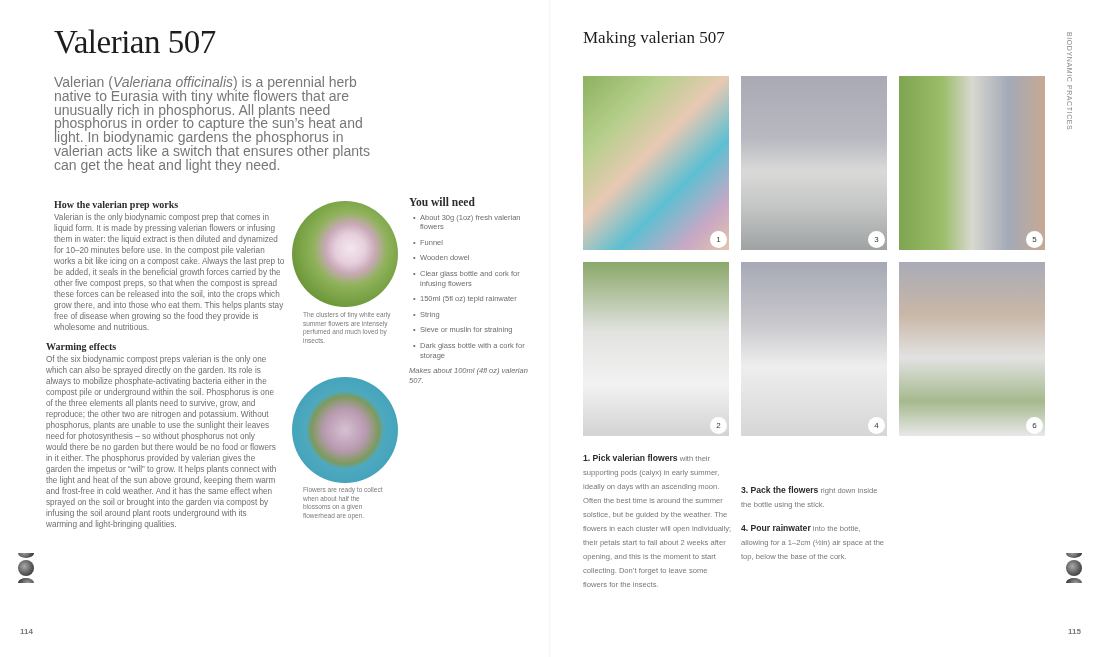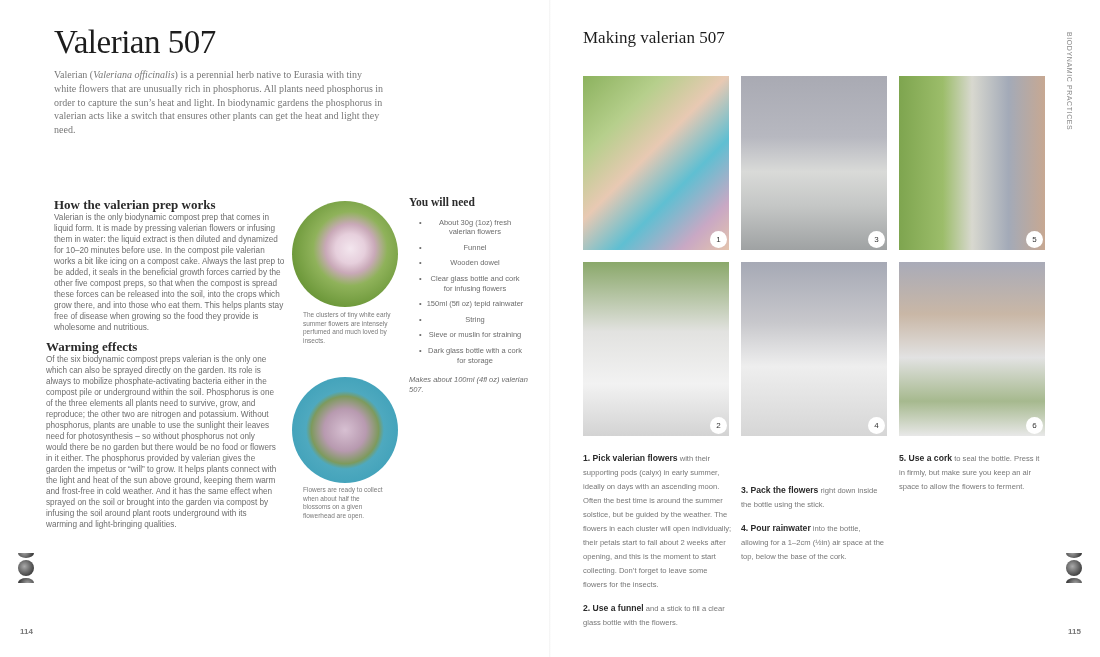--- a/index.html
+++ b/index.html
@@ -1,29 +1,29 @@
 <!DOCTYPE html>
 <html><head>
 <meta charset="utf-8">
 <style>
   html,body{margin:0;padding:0;background:#fff;}
   body{width:1100px;height:657px;position:relative;overflow:hidden;font-family:"Liberation Sans",sans-serif;color:#666;}
   .spread{position:absolute;inset:0;}
   .gutter{position:absolute;left:549px;top:0;width:2px;height:657px;background:linear-gradient(90deg,#f2f2f2,#fff);}
   h1.title{position:absolute;left:54px;top:24px;margin:0;font-weight:normal;font-size:33px;letter-spacing:-0.5px;font-family:"Liberation Serif",serif;color:#1d1d1d;}
-  .intro{position:absolute;left:54px;top:68px;width:330px;font-size:10px;line-height:13.8px;color:#777;font-family:Liberation Serif, serif;}
+  .intro{position:absolute;left:54px;top:76px;width:330px;font-size:14px;line-height:13.8px;color:#777;}
   .intro i{font-style:italic;}
   .col{position:absolute;font-size:8.2px;line-height:11px;color:#6d6d6d;}
-  .col h2{margin:0 0 1px 0;font-weight:bold;font-size:13px;line-height:13px;font-family:"Liberation Serif",serif;color:#2b2b2b;}
+  .col h2{margin:0 0 1px 0;font-weight:bold;font-size:10px;line-height:13px;font-family:"Liberation Serif",serif;color:#2b2b2b;}
   .col p{margin:0;}
   .circle{position:absolute;border-radius:50%;overflow:hidden;}
   .caption{position:absolute;font-size:6.5px;line-height:8.6px;color:#7a7a7a;}
   .need{position:absolute;left:409px;top:198px;width:125px;font-size:7.5px;line-height:9.6px;color:#6d6d6d;}
   .need h2{margin:0 0 5px 0;font-weight:bold;font-size:11.5px;font-family:Liberation Serif, serif;color:#2b2b2b;}
-  .need ul{margin:10px;padding:0;list-style:none;text-align:center;}
+  .need ul{margin:4px;padding:0;list-style:none;}
   .need li{position:relative;padding-left:7px;margin-bottom:6px;}
   .need li:before{content:"•";position:absolute;left:0;top:0;}
   .need .makes{font-style:italic;margin-top:0px;}
   .moons{position:absolute;width:18px;display:flex;flex-direction:column;align-items:center;gap:2px;}
   .moon{width:16px;height:16px;border-radius:50%;background:radial-gradient(circle at 40% 40%,#aaa,#444 70%,#222);}
   .moon.c1{clip-path:polygon(0 50%,100% 50%,100% 100%,0 100%);height:10px;}
   .folio{position:absolute;font-size:8px;color:#777;font-weight:bold;}
   h1.h2title{position:absolute;left:583px;top:28px;margin:0;font-weight:normal;font-size:17px;font-family:"Liberation Serif",serif;color:#1d1d1d;}
   .side{position:absolute;left:1066px;top:32px;writing-mode:vertical-rl;font-size:7px;letter-spacing:0.6px;color:#888;}
   .photo{position:absolute;width:146px;height:174px;overflow:hidden;}
@@ -96,28 +96,26 @@
     </div>
   <div class="photo" style="left:741px;top:262px;background:linear-gradient(180deg,#a6a9b5 0%,#c8c8cc 35%,#eeeeee 60%,#d6d6d6 100%);">
       <div class="badge">4</div>
     </div>
   <div class="photo" style="left:899px;top:262px;background:linear-gradient(180deg,#a9abb8 0%,#c9b7a6 30%,#e2e2e2 55%,#a6b98e 80%,#e8e8e8 100%);">
       <div class="badge">6</div>
     </div>
 
   <div class="step" style="left:583px;top:451px;width:150px;">
     <p><b>1. Pick valerian flowers</b><span> with their supporting pods (calyx) in early summer, ideally on days with an ascending moon. Often the best time is around the summer solstice, but be guided by the weather. The flowers in each cluster will open individually; their petals start to fall about 2 weeks after opening, and this is the moment to start collecting. Don’t forget to leave some flowers for the insects.</span></p>
-    <p><b>2. Use a funnel</b><span> and a stick to fill a clear glass bottle with the flowers.</span></p>
   </div>
   <div class="step" style="left:741px;top:451px;width:148px;margin-top:32px;">
     <p><b>3. Pack the flowers</b><span> right down inside the bottle using the stick.</span></p>
     <p><b>4. Pour rainwater</b><span> into the bottle, allowing for a 1–2cm (½in) air space at the top, below the base of the cork.</span></p>
   </div>
   <div class="step" style="left:899px;top:451px;width:148px;">
-    <p><b>5. Use a cork</b><span> to seal the bottle. Press it in firmly, but make sure you keep an air space to allow the flowers to ferment.</span></p>
   </div>
 
   <div class="moons" style="left:1065px;top:548px;">
     <div class="moon c1"></div>
     <div class="moon"></div>
     <div class="moon c1" style="transform:rotate(180deg);"></div>
   </div>
   <div class="folio" style="left:1068px;top:627px;">115</div>
 </div>
 

